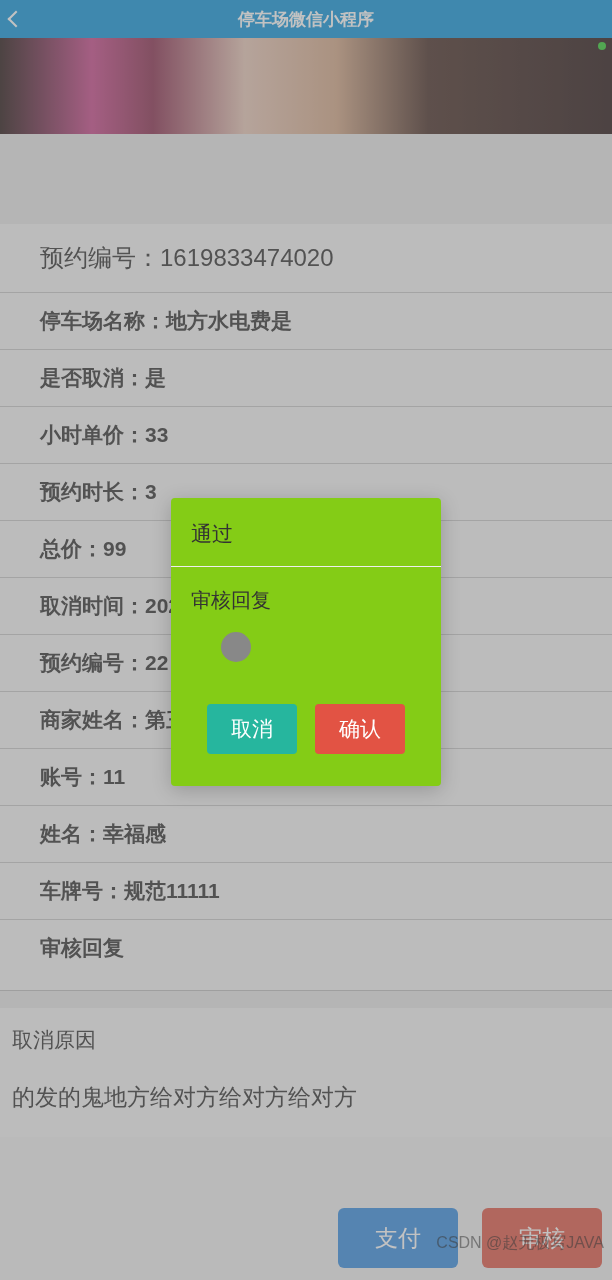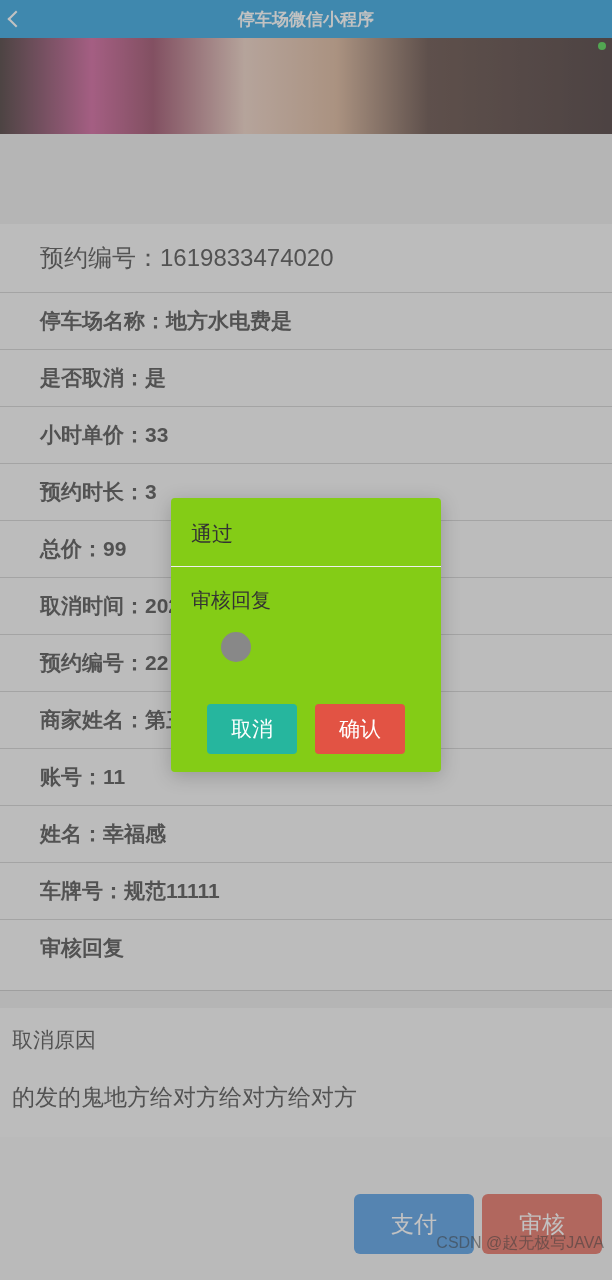--- a/index.html
+++ b/index.html
@@ -66,27 +66,27 @@
     .row .value { color: #333; }
     .row.no-border { border-bottom: none; }
     .section-gap { height: 18px; background: #e8e8e8; border-top: 1px solid #c0c0c0; }
     .reason-block {
       padding: 18px 12px 24px;
     }
     .reason-label { font-size: 21px; color: #333; margin-bottom: 28px; }
     .reason-text { font-size: 23px; color: #333; }
     .bottom-bar {
       position: absolute;
-      bottom: 18px;
+      bottom: 4px;
       right: 0;
       width: 612px;
       height: 78px;
       display: flex;
       justify-content: flex-end;
-      gap: 8px;
+      gap: 24px;
       padding: 10px 10px 0;
       background: #f0f0f0;
     }
     .btn-pay, .btn-audit {
       flex: 0 0 120px;
       height: 60px;
       border-radius: 6px;
       color: #fff;
       font-size: 23px;
       display: flex;
@@ -131,21 +131,21 @@
       width: 30px;
       height: 30px;
       background: #888;
       border-radius: 50%;
       margin-left: 30px;
       margin-bottom: 20px;
     }
     .modal-actions {
       display: flex;
       gap: 18px;
-      padding: 12px 20px 18px;
+      padding: 12px 20px 32px;
       justify-content: center;
     }
     .m-btn {
       flex: 0 0 90px;
       height: 50px;
       border-radius: 4px;
       color: #fff;
       font-size: 21px;
       display: flex;
       align-items: center;

